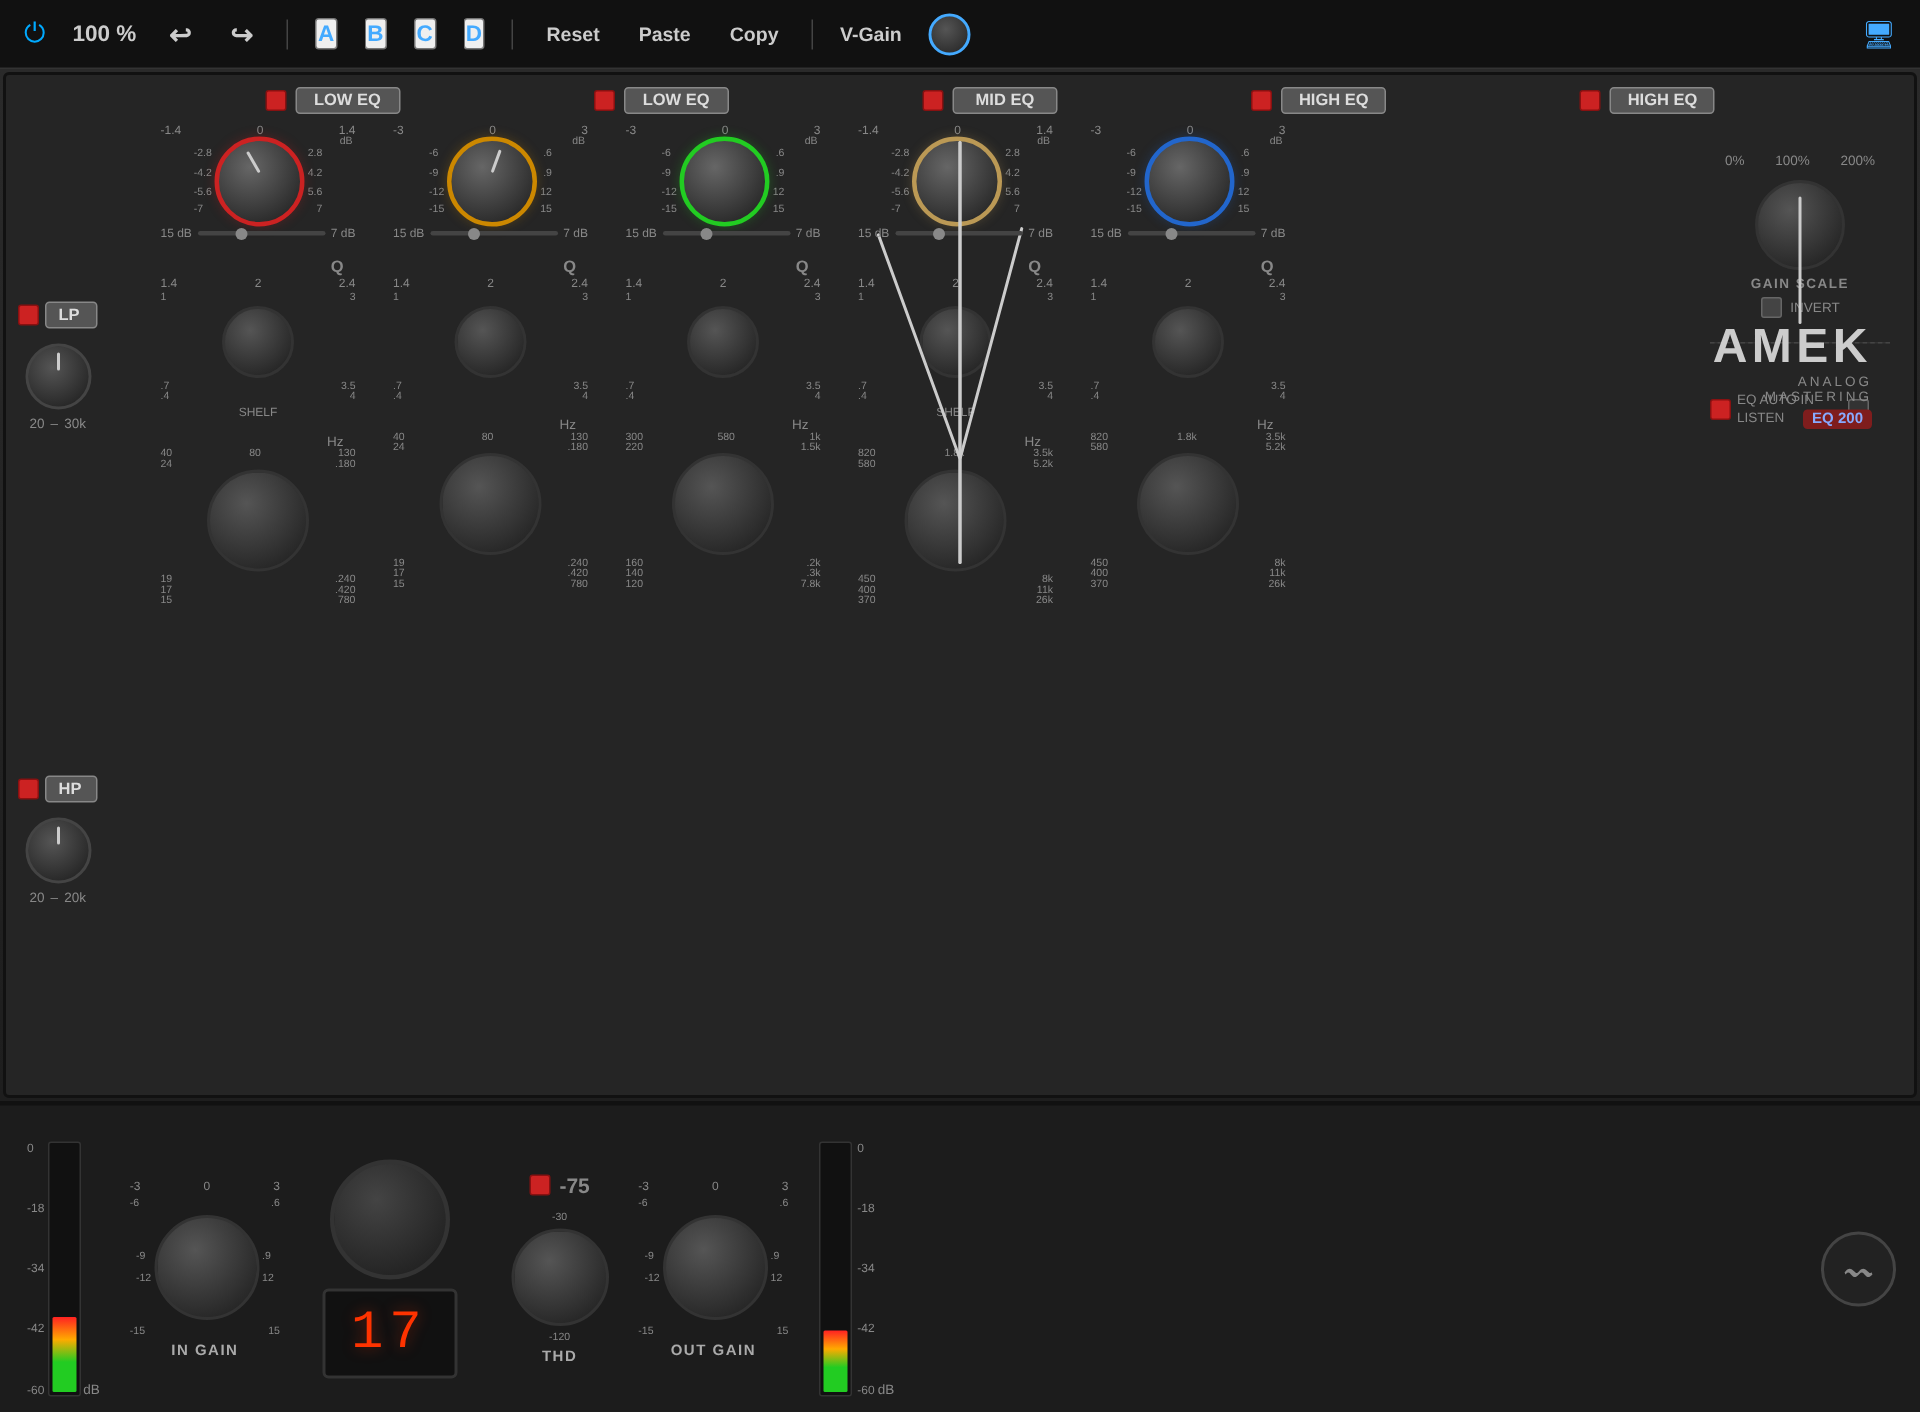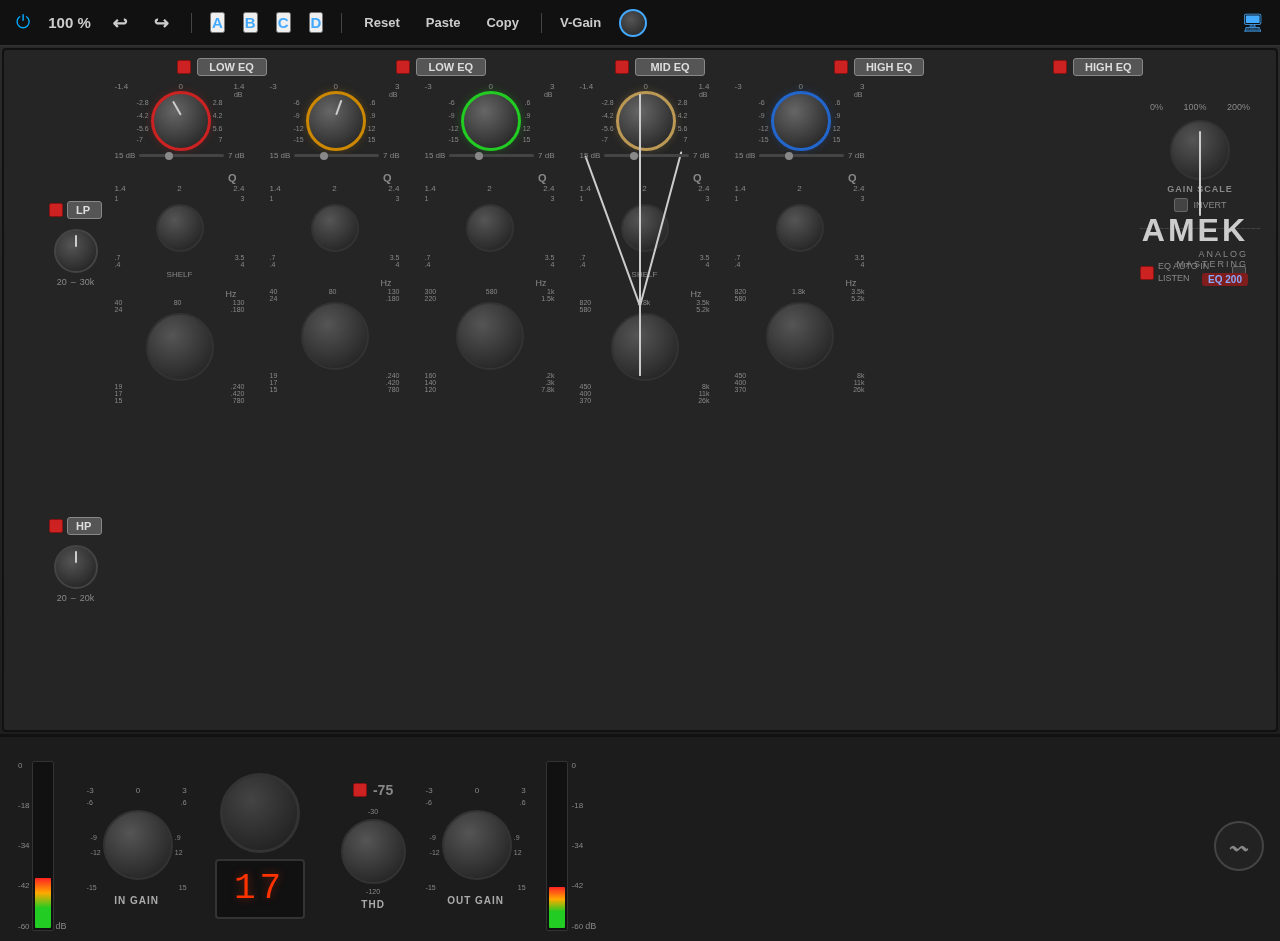--- a/index.html
+++ b/index.html
@@ -152,21 +152,20 @@
       display: flex;
       gap: 2px;
       font-size: 9px;
       color: #888;
     }
 
     .eq-band {
       width: 155px;
       display: flex;
       flex-direction: column;
-      align-items: center;
       gap: 4px;
     }
 
     
     .gain-section {
       display: flex;
       flex-direction: column;
       align-items: center;
       position: relative;
       width: 140px;
@@ -573,21 +572,21 @@
         <div class="eq-band-label">HIGH EQ</div>
       </div>
       <div class="eq-band-header">
         <div class="eq-band-led"></div>
         <div class="eq-band-label">HIGH EQ</div>
       </div>
     </div>
 
     <div style="display:flex; flex:1; position:relative;">
 
-      <div style="width:90px; display:flex; flex-direction:column; justify-content:space-around; align-items:flex-end; padding: 4px 0;">
+      <div style="width:90px; display:flex; flex-direction:column; justify-content:space-around; align-items:flex-start; padding: 4px 0;">
 
         <div class="filter-section">
           <div class="filter-led-btn">
             <div class="filter-led"></div>
             <div class="filter-btn">LP</div>
           </div>
           <div class="filter-knob-small" style="margin-top:6px; width:44px; height:44px;">
             <div class="knob-indicator"></div>
           </div>
           <div class="filter-range">

